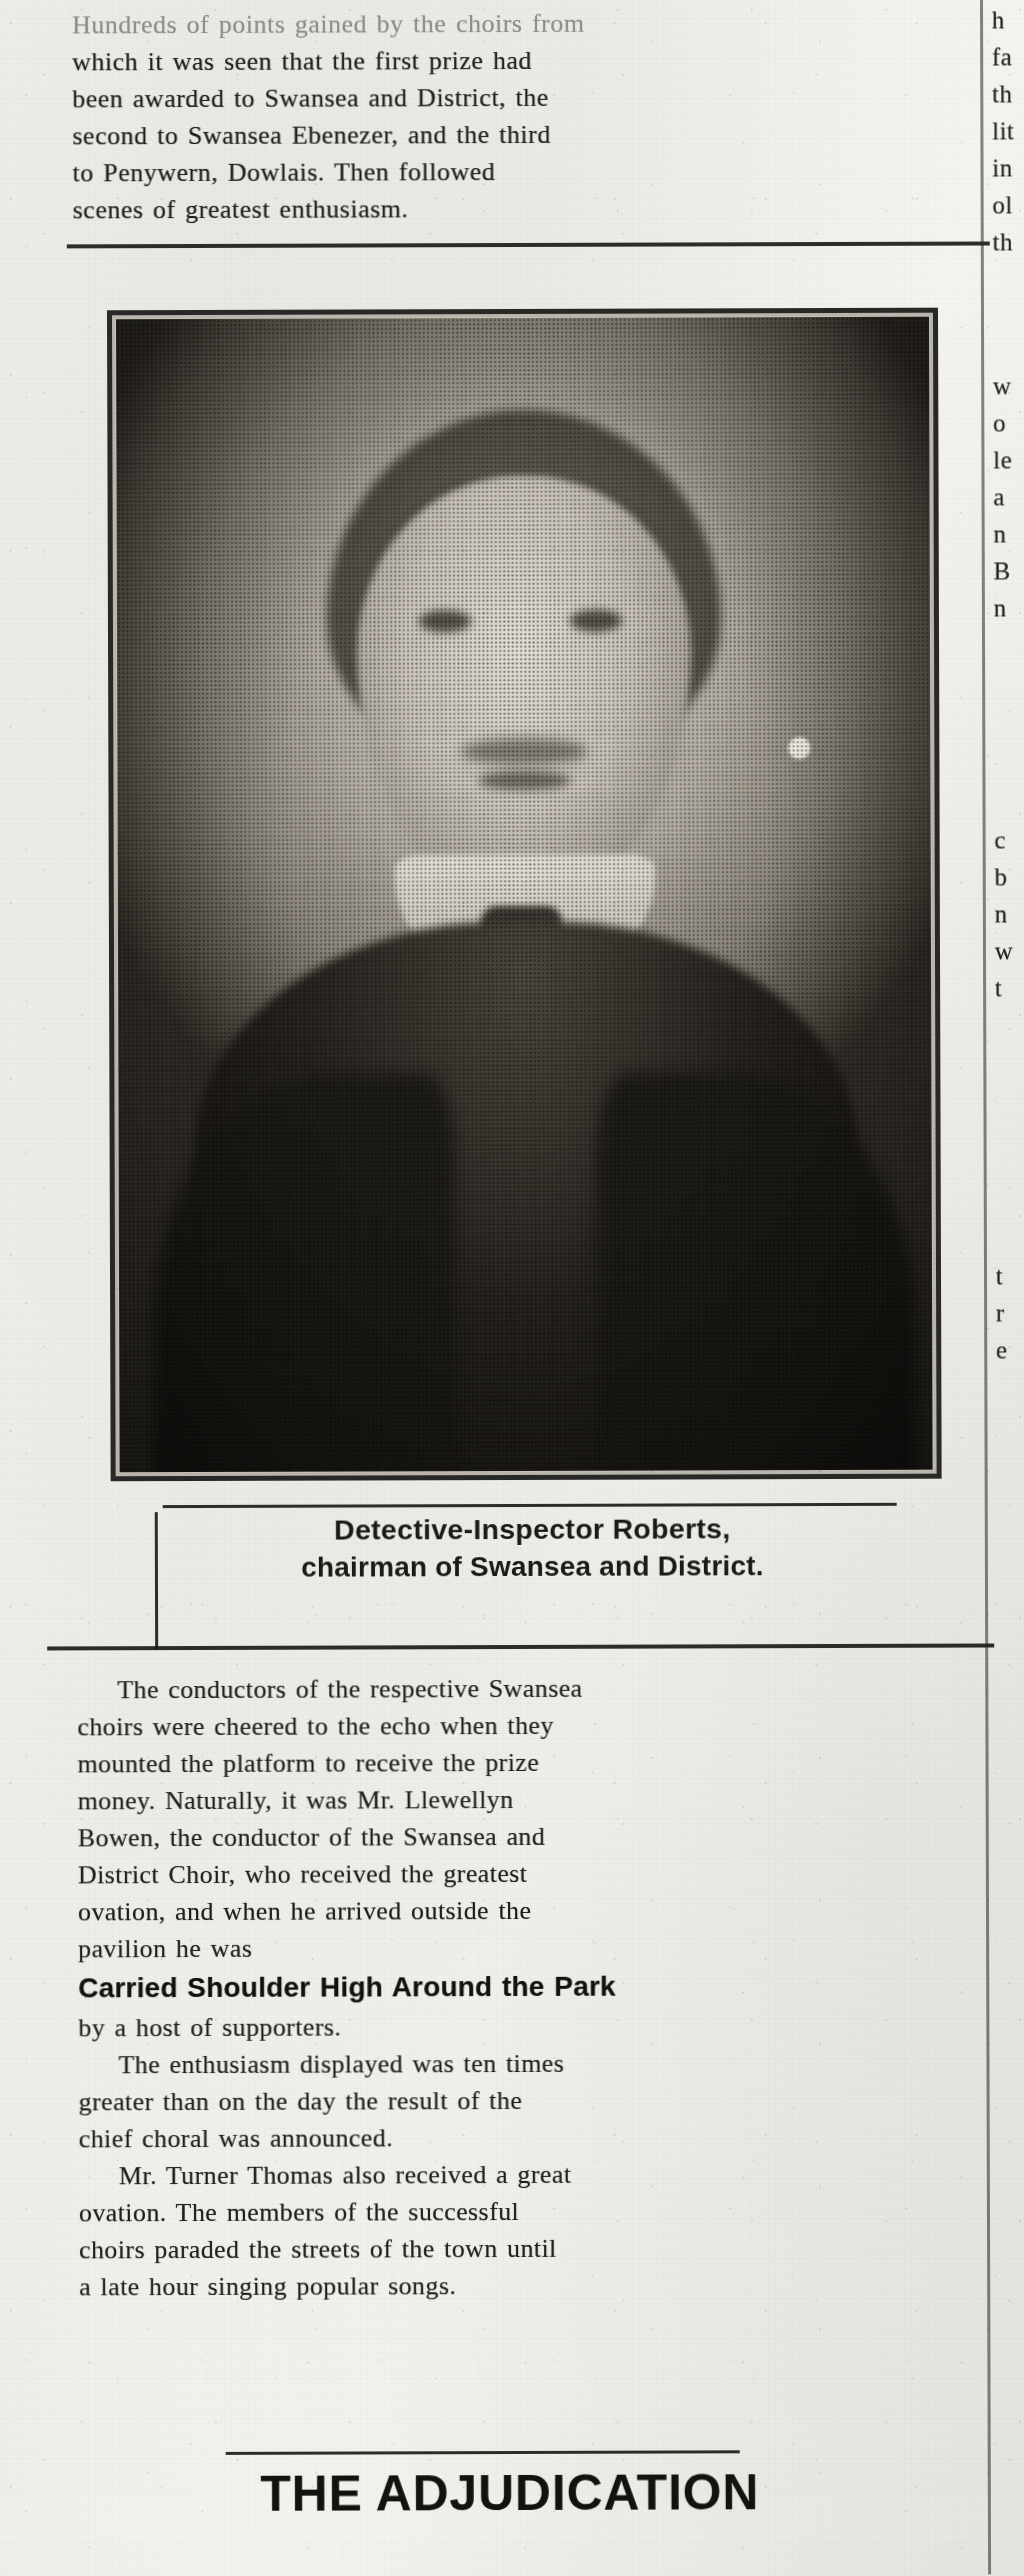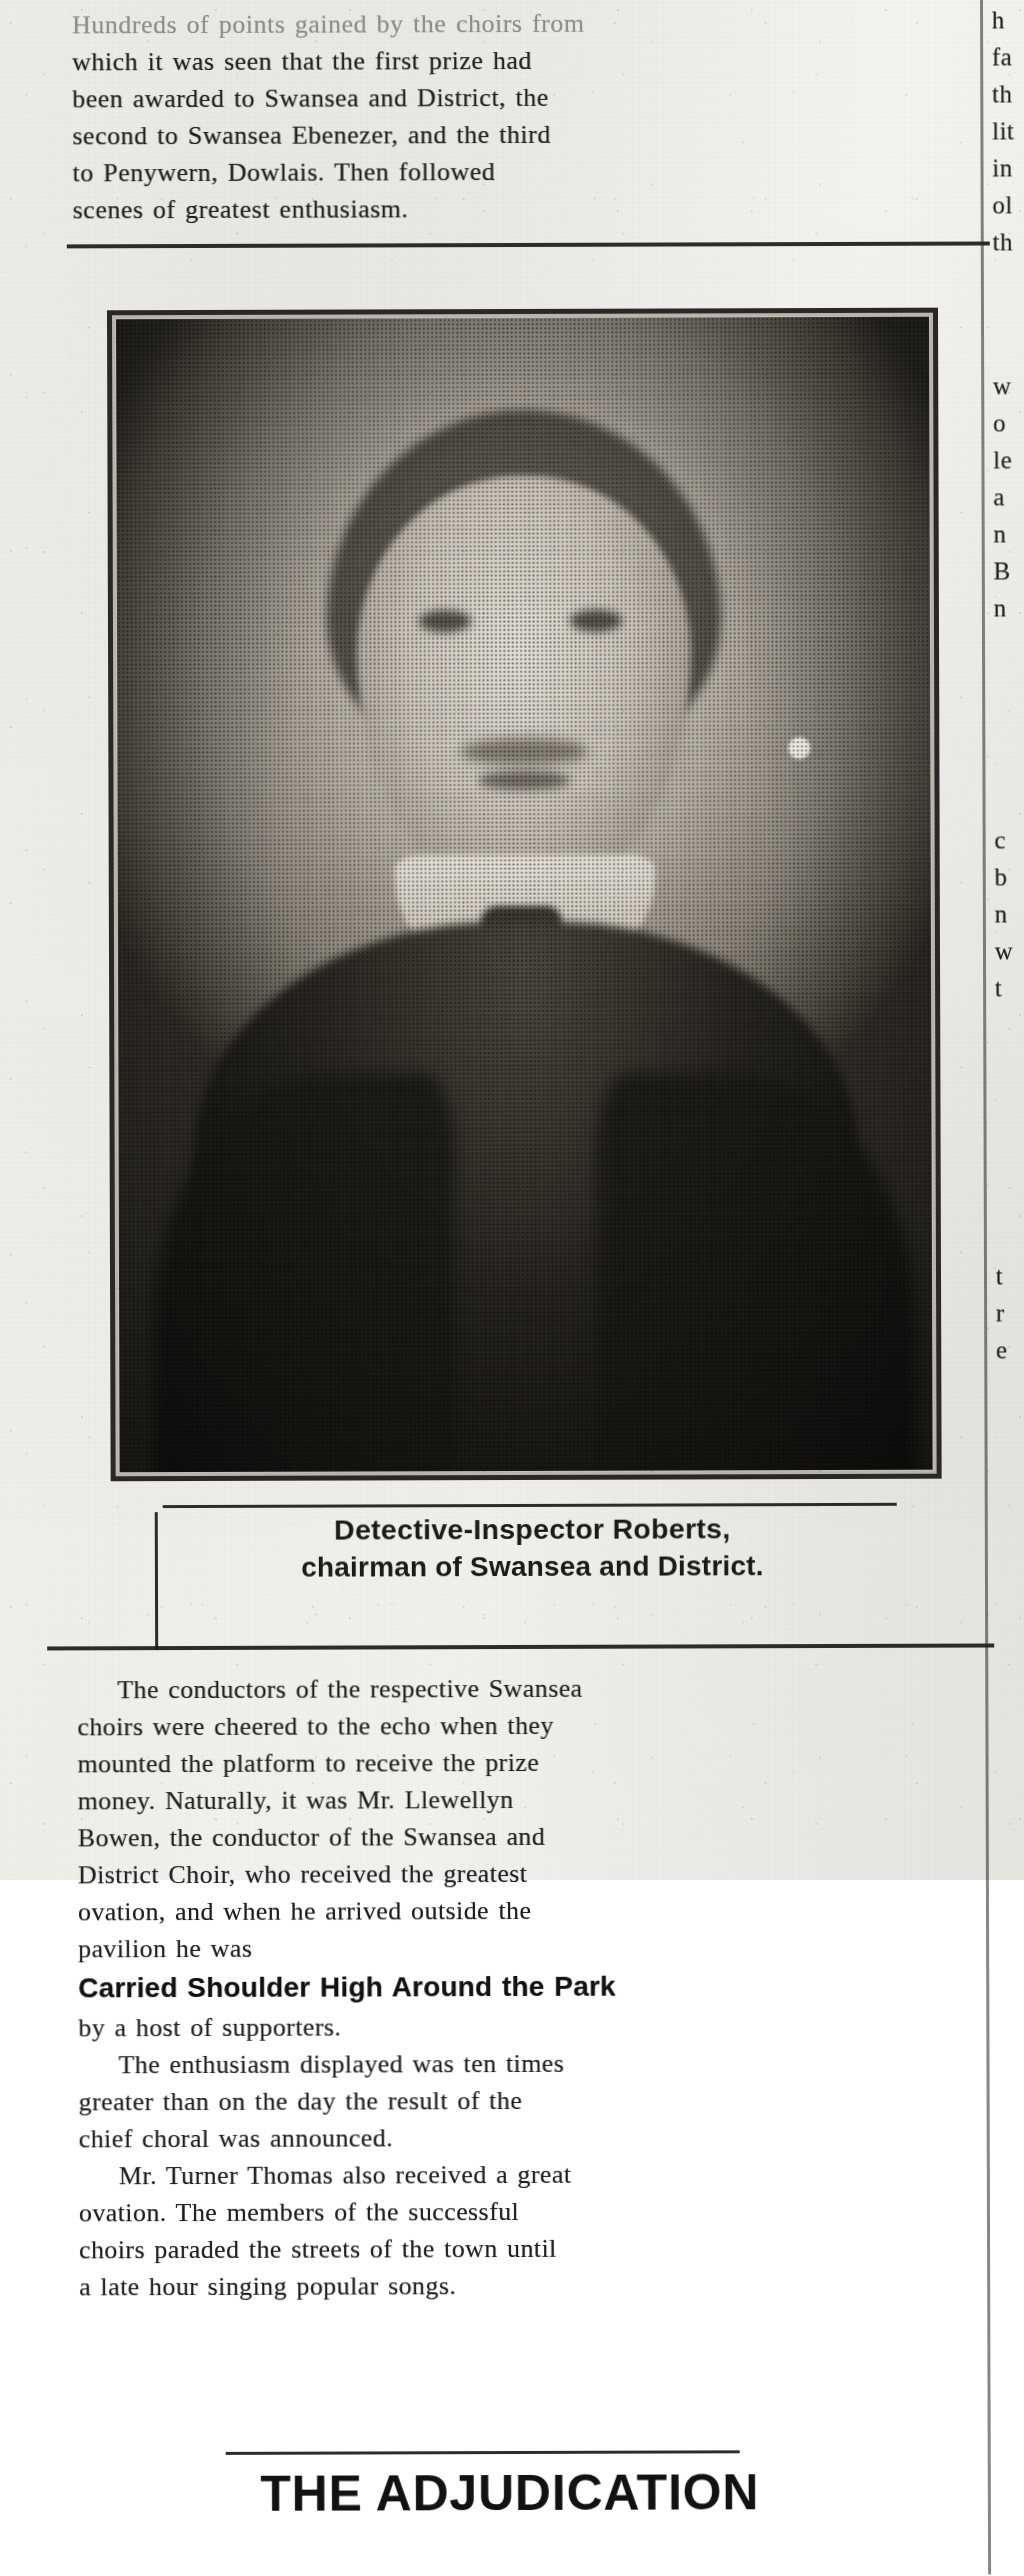--- a/index.html
+++ b/index.html
@@ -11,21 +11,21 @@
     width: 1024px;
     height: 2576px;
     font-family: "Liberation Serif", serif;
     overflow: hidden;
   }
 
   
   #page {
     position: relative;
     width: 1024px;
-    height: 1880px;
+    height: 2576px;
     background:
       radial-gradient(ellipse at 20% 10%, rgba(0,0,0,0.035), rgba(0,0,0,0) 60%),
       radial-gradient(ellipse at 85% 70%, rgba(0,0,0,0.04), rgba(0,0,0,0) 62%),
       linear-gradient(105deg, #f2f1ee 0%, #eeece7 35%, #f4f2ee 60%, #e9e7e2 100%);
     filter: contrast(1.02);
   }
   
   #grain {
     position: absolute;
     inset: 0;

